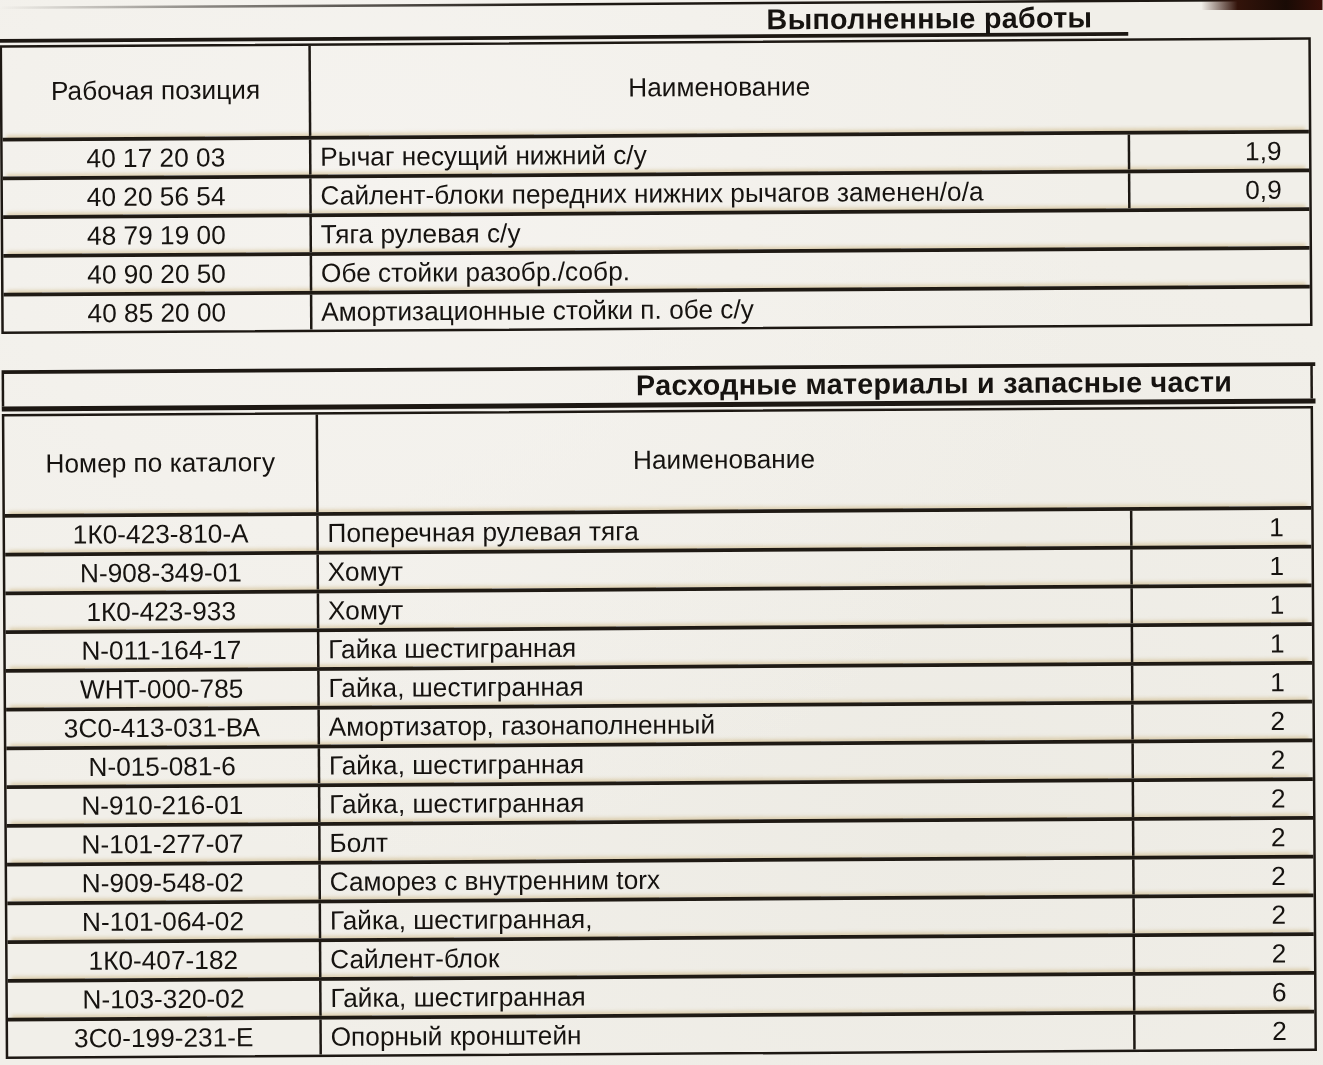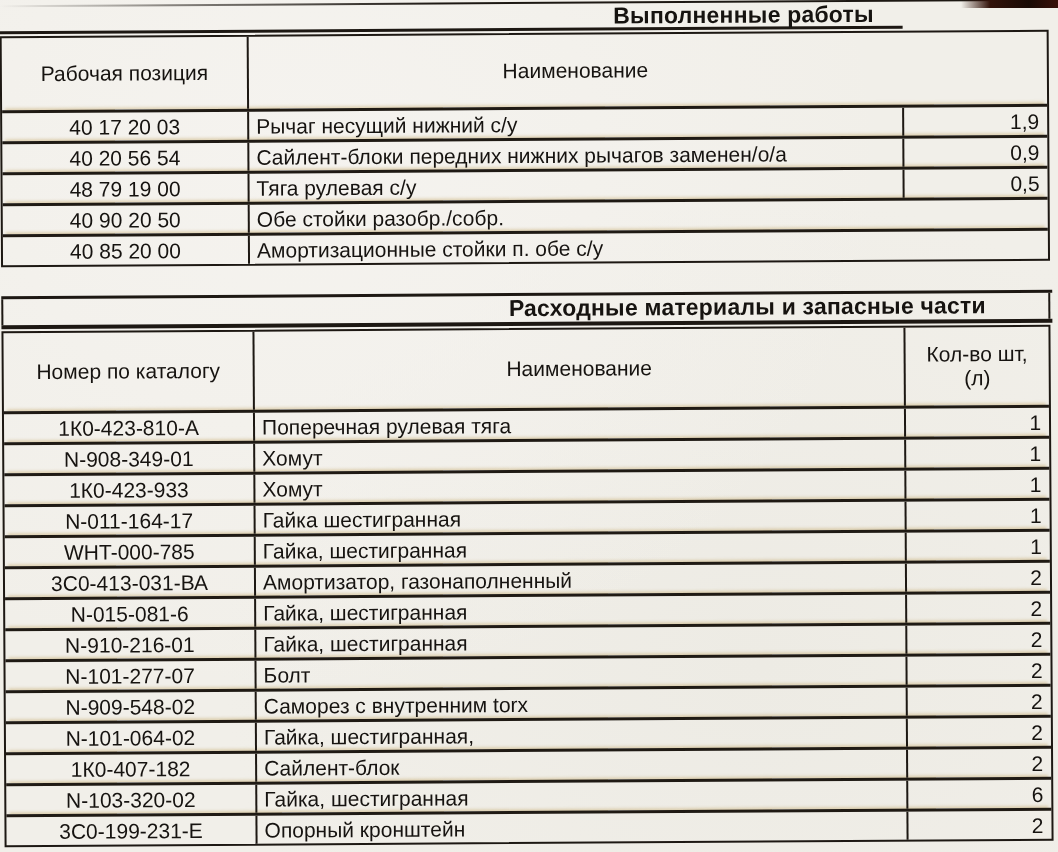--- a/index.html
+++ b/index.html
@@ -57,21 +57,21 @@
     justify-content: center; text-align: center;
     white-space: normal; line-height: 24px; padding: 0 10px;
   }
   .t1 .hrow { height: 72px; }
   .t2 .hrow { height: 78px; }
   .drow { height: 28px; border-top: 3px solid #1f1a14;
           box-shadow: 0 -5px 3px -3px rgba(188,158,88,0.38); }
   .drow .cell { padding-top: 2px; }
   .drow .code { justify-content: center; }
   .drow .name { padding-left: 7px; }
-  .drow .val  { justify-content: flex-end; padding-right: 8px; }
+  .drow .val  { justify-content: flex-end; padding-right: 22px; }
   .spacer { height: 29px; }
 </style>
 </head>
 <body>
 
 <div class="artifact"></div>
 
 <div class="sheet">
 
   <section class="tbl t1">
@@ -95,21 +95,20 @@
 
           <div class="drow grid">
             <div class="cell code">40 20 56 54</div>
             <div class="cell name">Сайлент-блоки передних нижних рычагов заменен/о/а</div>
             <div class="cell val">0,9</div>
           </div>
 
           <div class="drow grid">
             <div class="cell code">48 79 19 00</div>
             <div class="cell name">Тяга рулевая с/у</div>
-            <div class="cell val">0,5</div>
           </div>
 
           <div class="drow grid">
             <div class="cell code">40 90 20 50</div>
             <div class="cell name">Обе стойки разобр./собр.</div>
           </div>
 
           <div class="drow grid">
             <div class="cell code">40 85 20 00</div>
             <div class="cell name">Амортизационные стойки п. обе с/у</div>
@@ -123,21 +122,20 @@
   <section class="tbl t2">
     <div class="topline"></div>
     <div class="title-row">
       <span class="title">Расходные материалы и запасные части</span>
     </div>
     <div class="rule"></div>
     <div class="box">
       <div class="hrow grid">
         <div class="cell">Номер по каталогу</div>
         <div class="cell">Наименование</div>
-        <div class="cell">Кол-во шт, (л)</div>
       </div>
       <div>
 
           <div class="drow grid">
             <div class="cell code">1К0-423-810-А</div>
             <div class="cell name">Поперечная рулевая тяга</div>
             <div class="cell val">1</div>
           </div>
 
           <div class="drow grid">

